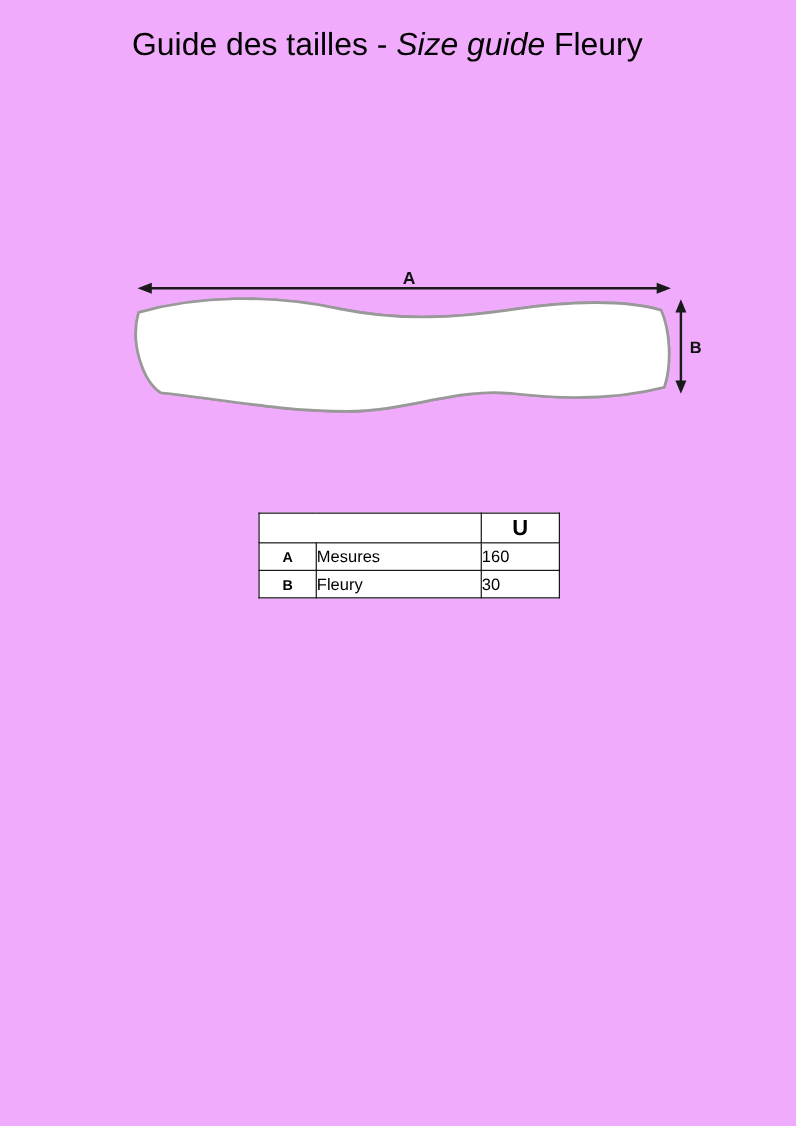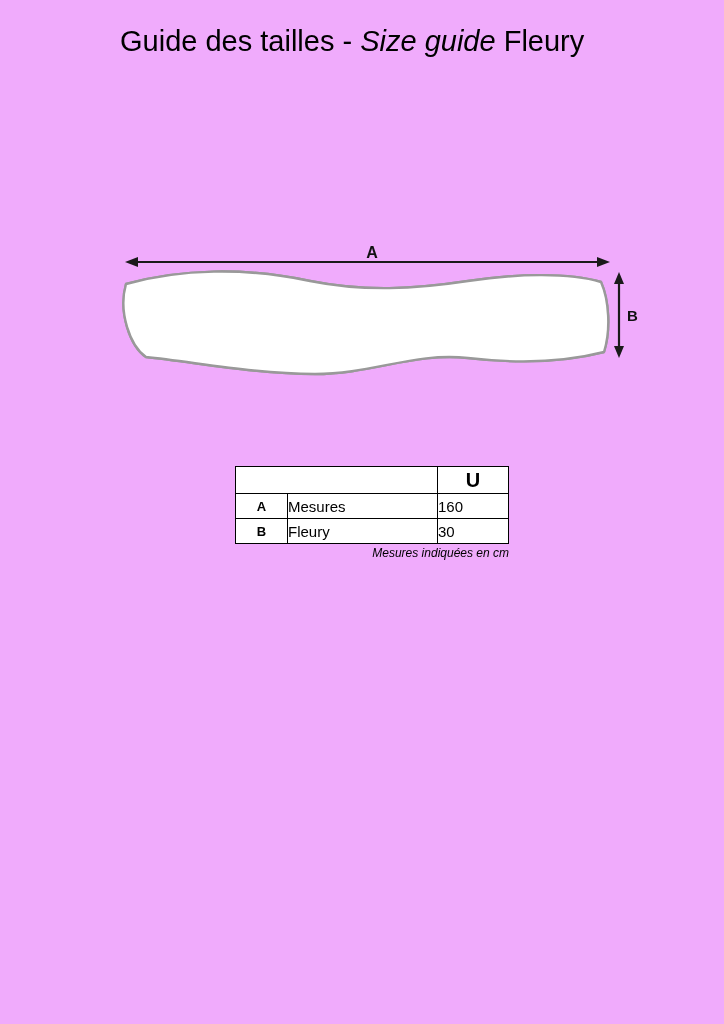--- a/index.html
+++ b/index.html
@@ -154,15 +154,14 @@
       <td class="c-val">160</td>
     </tr>
     <tr>
       <td class="c-code">B</td>
       <td class="c-dim">Fleury</td>
       <td class="c-val">30</td>
     </tr>
   </tbody>
     </table>
 
-  <div class="note">Mesures indiquées en cm</div>
 
 </div>
 
 </body></html>

